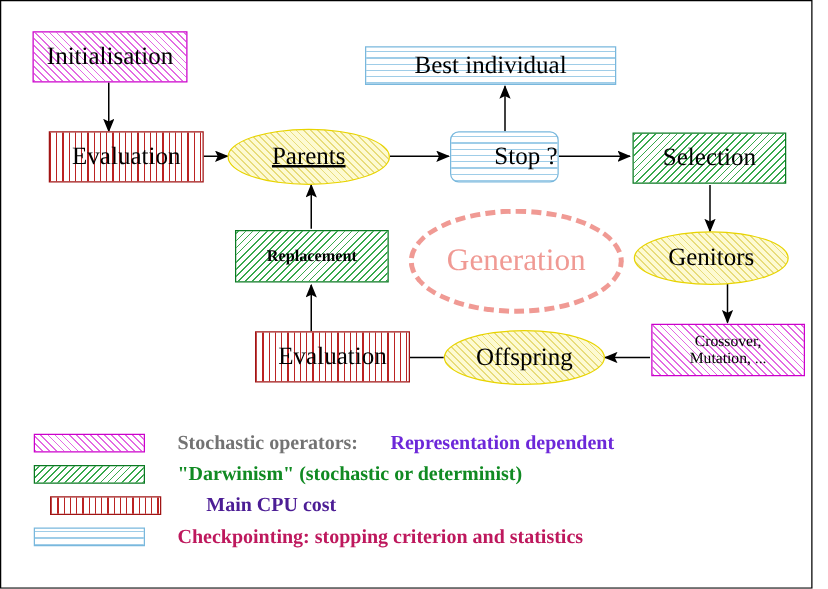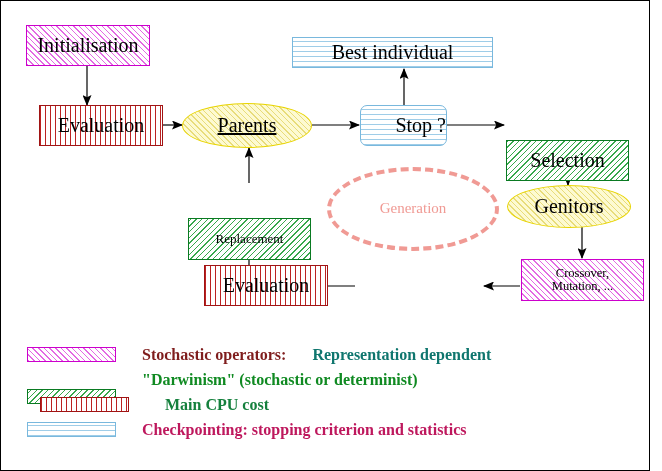--- a/index.html
+++ b/index.html
@@ -48,21 +48,20 @@
     background-color: #ffffff;
     background-image: repeating-linear-gradient(45deg,
         #e36ae3 0px, #e36ae3 1px, #ffffff 1px, #ffffff 4px);
   }
   
   .fill-green {
     border-color: #0a7a22;
     background-color: #ffffff;
     background-image: repeating-linear-gradient(-45deg,
         #37a84c 0px, #37a84c 1px, #ffffff 1px, #ffffff 4px);
-    margin-top: 34px;
   }
   
   .fill-red {
     border-color: #a01414;
     background-color: #ffffff;
     background-image: repeating-linear-gradient(90deg,
         #bb2222 0px, #bb2222 1px, #ffffff 1px, #ffffff 5px);
     margin-left: 13px;
   }
   
@@ -82,22 +81,22 @@
   }
   
   .gen-ellipse {
     border-radius: 50%;
     border: 4px dashed #f09a94;
     background: transparent;
     color: #f09a94;
   }
 
   .t-lg { font-size: 20px; }
-  .t-md { font-size: 15px; }
-  .t-sm { font-size: 13px; }
+  .t-md { font-size: 25px; }
+  .t-sm { font-size: 13px; font-weight: bold; }
   .t-xs { font-size: 12.5px; }
 
   
   #legend {
     position: absolute;
     left: 26px;
     top: 343px;
     width: 600px;
     z-index: 4;
   }
@@ -112,24 +111,24 @@
     height: 15px;
     box-sizing: border-box;
     flex: 0 0 auto;
   }
   .legend-text {
     margin-left: 26px;
     font-size: 16px;
     font-weight: bold;
     white-space: pre;
   }
-  .lg-magenta { color: #7f1d1d; }
-  .lg-yellow  { color: #0f766e; }
+  .lg-magenta { color: #737373; }
+  .lg-yellow  { color: #6d28d9; }
   .lg-green   { color: #108a22; }
-  .lg-red     { color: #15803d; margin-left: 36px; }
+  .lg-red     { color: #4c1d95; margin-left: 36px; }
   .lg-blue    { color: #be185d; }
 </style>
 </head>
 <body>
 
 <div id="canvas">
 
   <svg id="svg-layer" viewBox="0 0 662 471" xmlns="http://www.w3.org/2000/svg">
     <defs>
       <marker id="ah" markerWidth="11" markerHeight="9" refX="10" refY="4.5" orient="auto" markerUnits="userSpaceOnUse">
@@ -188,20 +187,23 @@
 
   <div class="node box fill-magenta t-xs" style="left:520px; top:258px; width:123px; height:42px; flex-direction:column;">
     <span class="lbl">Crossover,</span>
     <span class="lbl">Mutation, ...</span>
   </div>
 
   <div class="node ellipse t-lg" style="left:506px; top:184px; width:124px; height:43px;">
     <span class="lbl">Genitors</span>
   </div>
 
+  <div class="node ellipse t-lg" style="left:354px; top:263px; width:129px; height:44px;">
+    <span class="lbl">Offspring</span>
+  </div>
 
   <div class="node box fill-red t-lg" style="left:190px; top:264px; width:124px; height:41px;">
     <span class="lbl">Evaluation</span>
   </div>
 
   <div class="node box fill-green t-sm" style="left:187px; top:183px; width:123px; height:42px;">
     <span class="lbl">Replacement</span>
   </div>
 
   <div class="node gen-ellipse t-md" style="left:326px; top:166px; width:172px; height:84px; z-index:1;">

